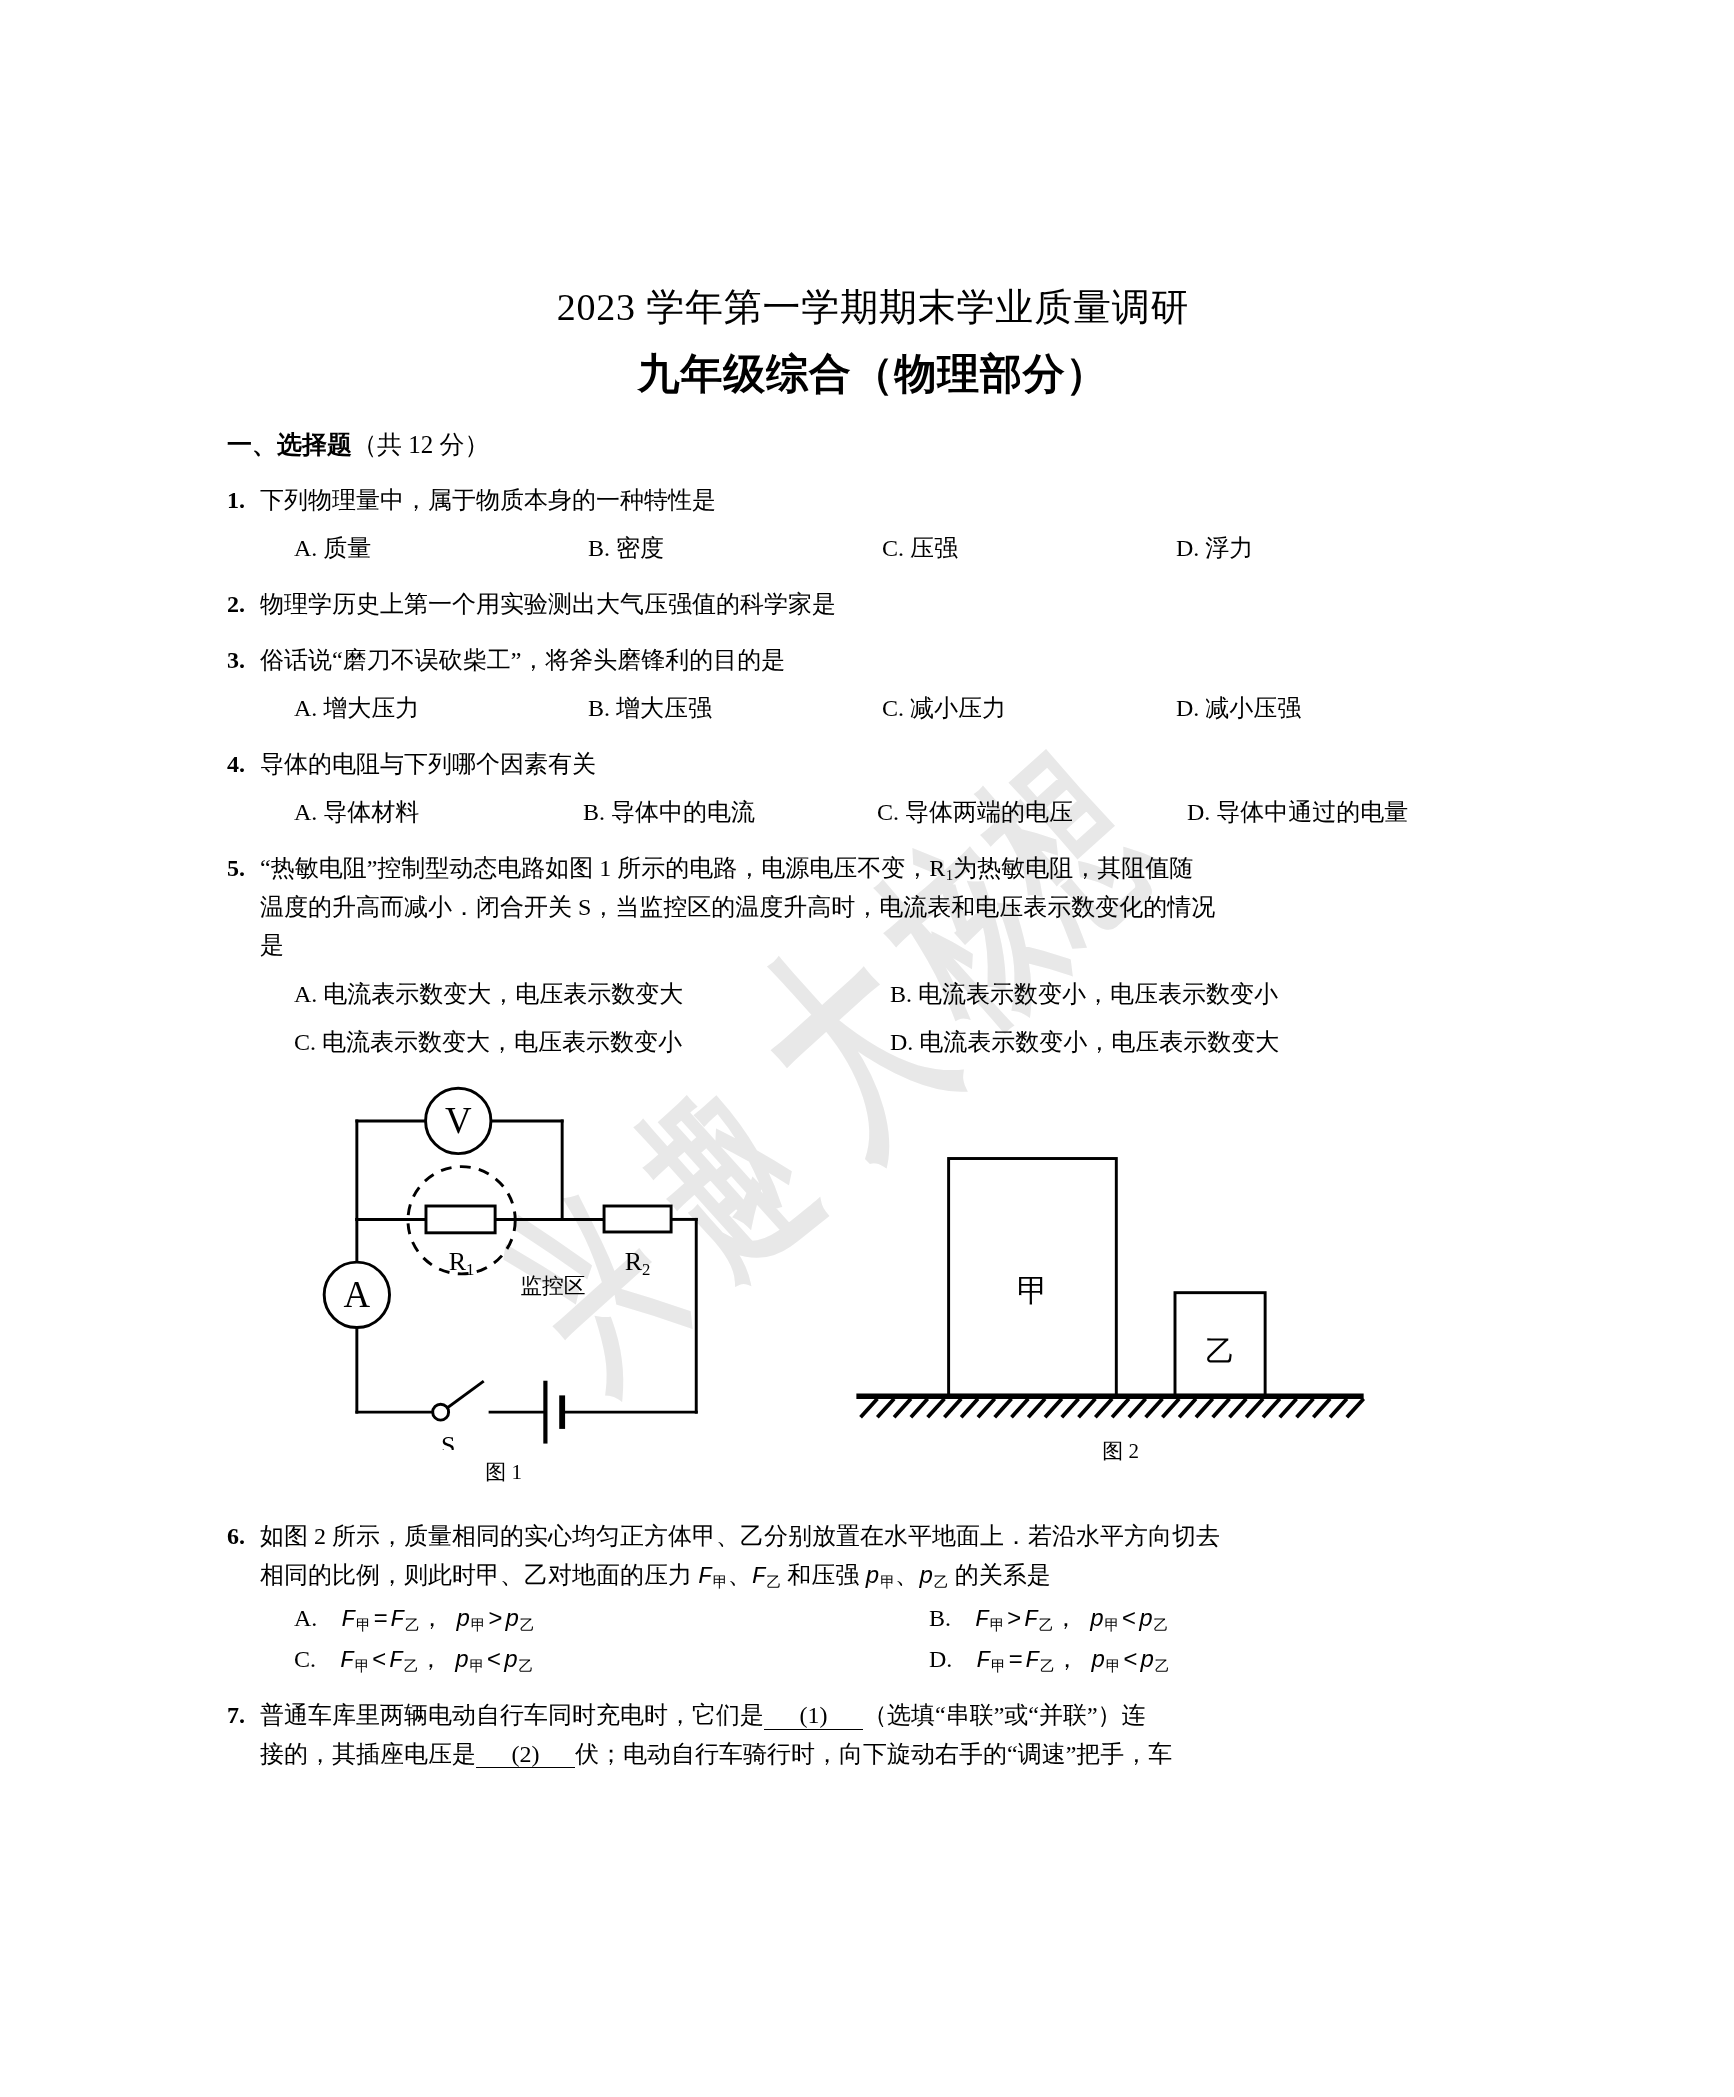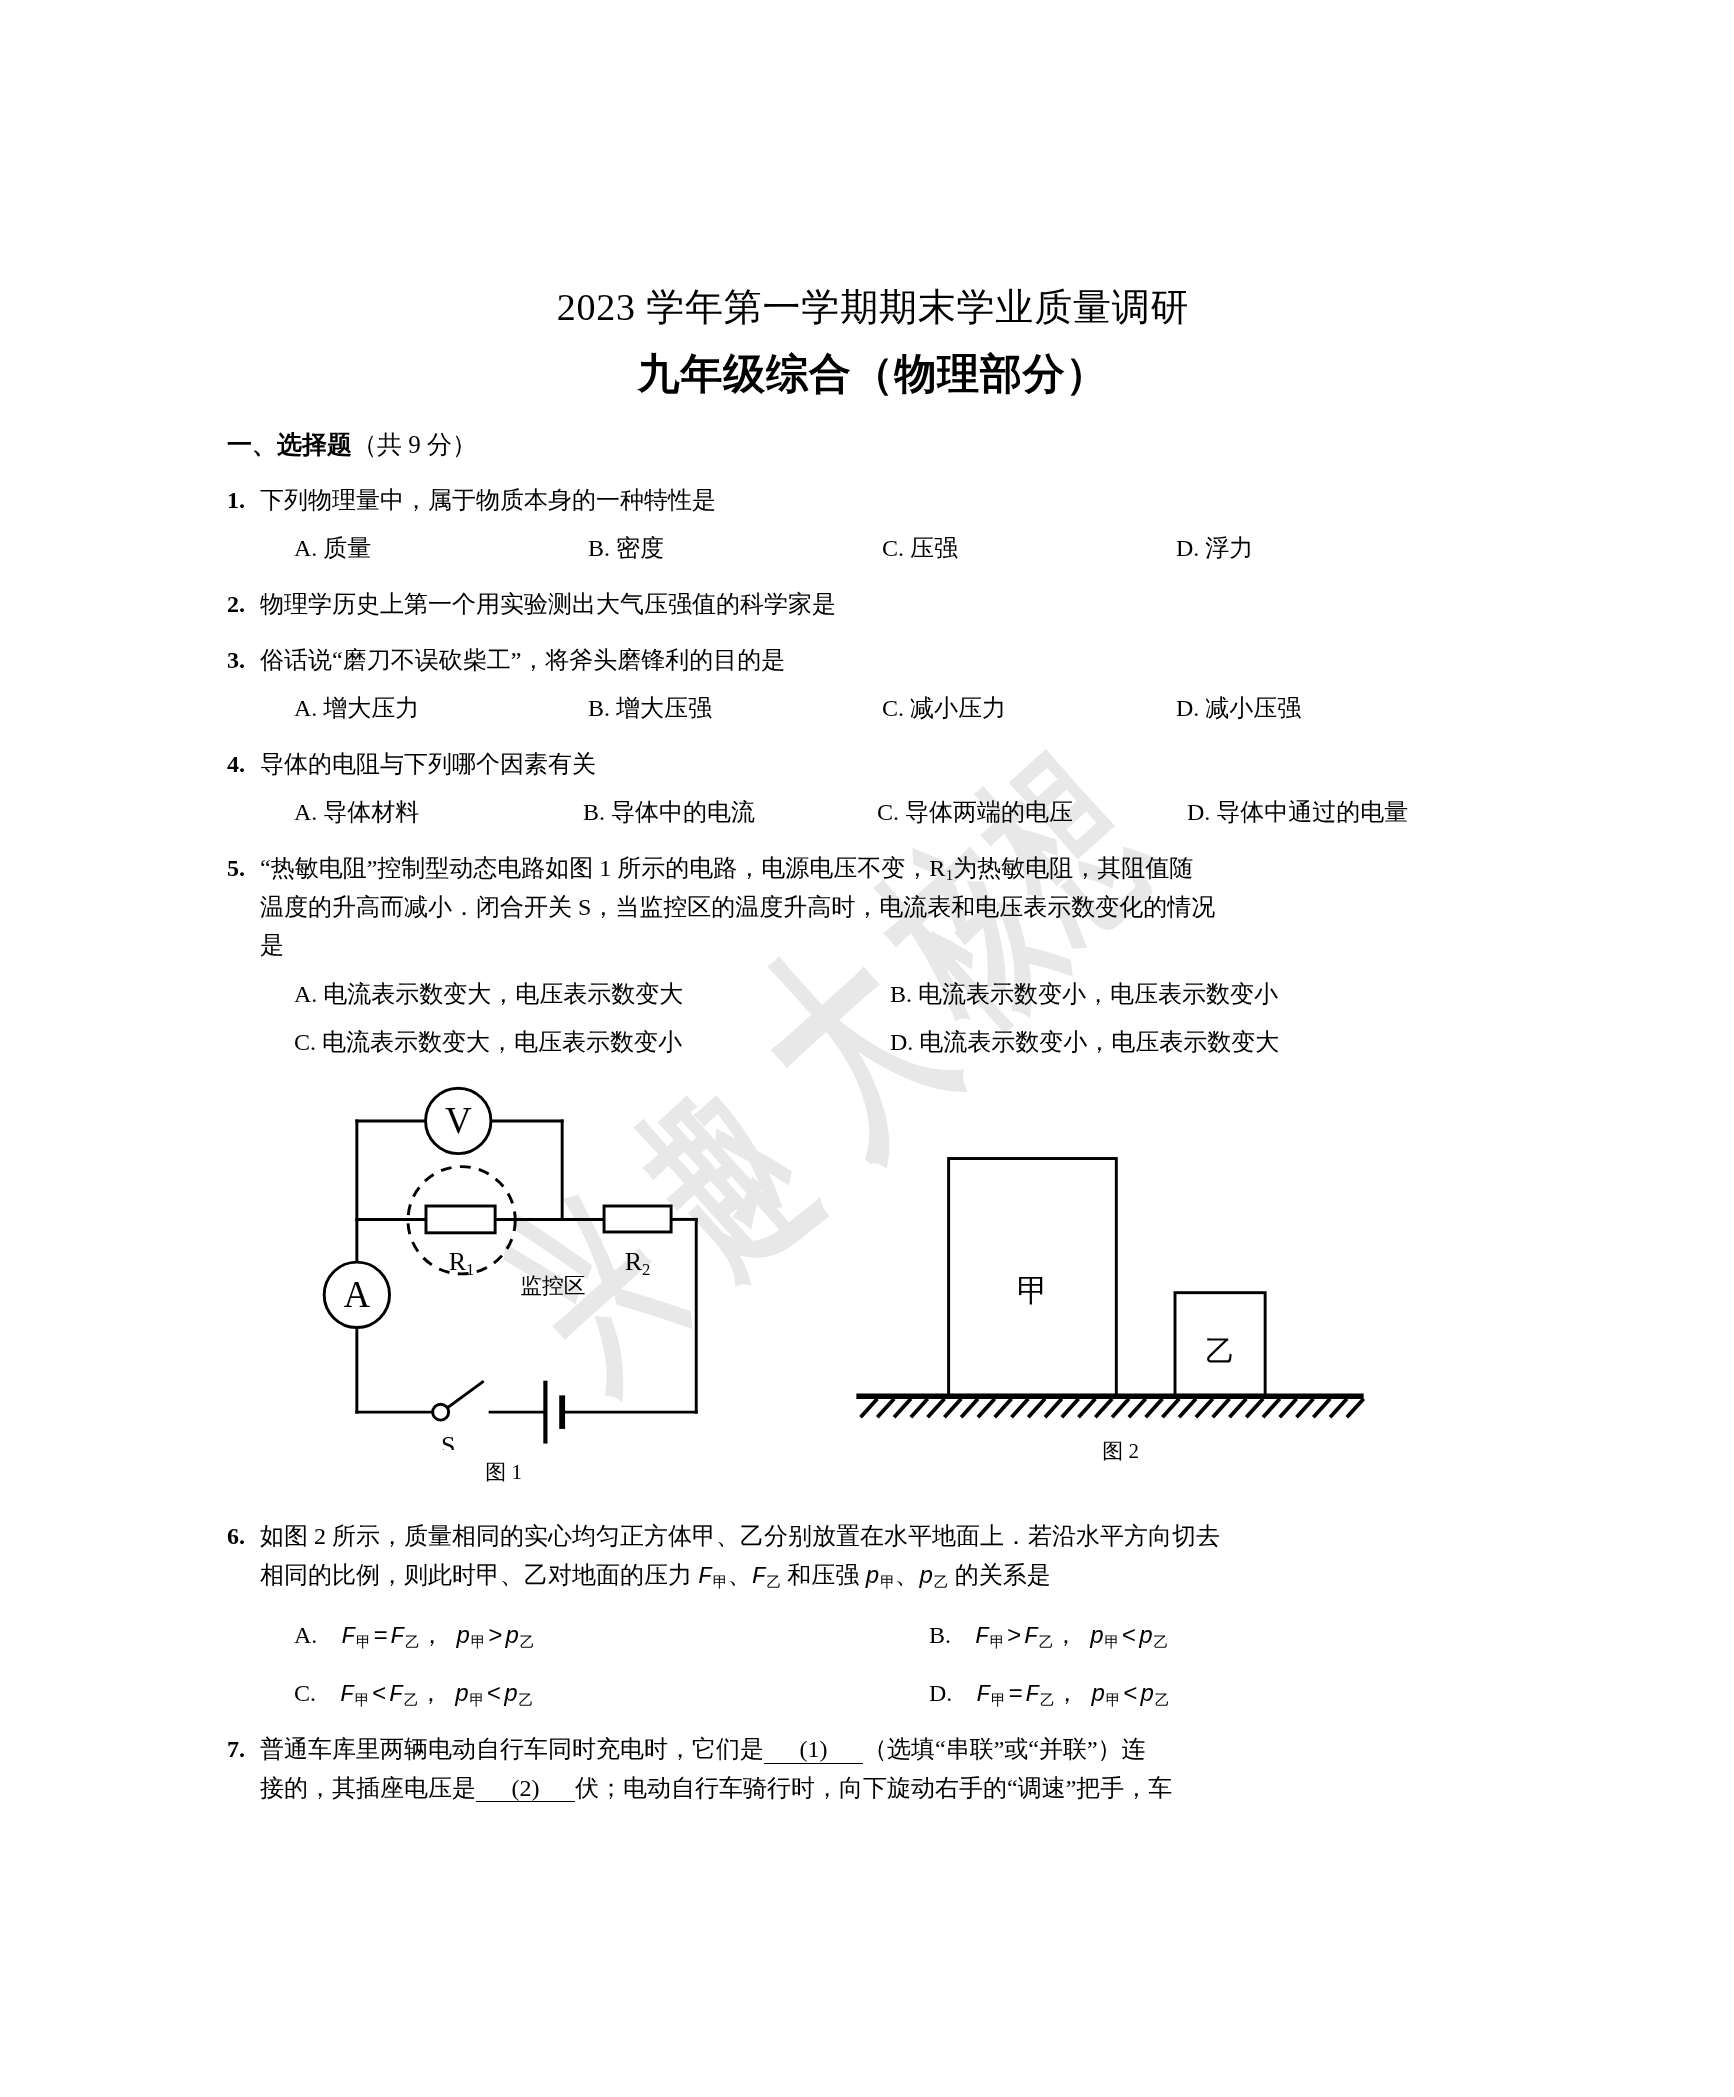--- a/index.html
+++ b/index.html
@@ -115,21 +115,21 @@
   .opts .opt {
     width: 294px;
     white-space: nowrap;
   }
   .opts .opt .ol { margin-right: 5.9px; }
   .opts.o-wide2 .opt:nth-child(1) { width: 289px; }
   .opts.o-wide2 .opt:nth-child(2) { width: 294px; }
   .opts.o-wide2 .opt:nth-child(3) { width: 310px; }
 
   
-  .opts.formula { margin-top: 20px; gap: 45px; }
+  .opts.formula { margin-top: 3px; gap: 45px; }
   .opts.formula .opt { width: 596px; }
   .fml { font-style: italic; font-family: Liberation Mono, monospace; }
   .sub {
     font-size: 0.62em;
     vertical-align: -0.28em;
     font-style: normal;
     padding-left: 0.4px;
   }
   .rel { font-style: normal; padding: 0 2.5px; }
 
@@ -179,21 +179,21 @@
   <span class="wm-text wm-e">想</span>
 </div>
 
 <div id="page">
 <div class="content">
 
   <div class="title-main">2023 学年第一学期期末学业质量调研</div>
   <div class="title-sub">九年级综合（物理部分）</div>
 
   <div class="section-head">
-    <span class="sh-label">一、</span><span class="sh-label">选择题</span><span class="sh-score">（共 9 分）</span>
+    <span class="sh-label">一、</span><span class="sh-label">选择题</span><span class="sh-score">（共 12 分）</span>
   </div>
 
   <div class="q">
     <div class="q-line">
       <span class="q-num">1.</span>
       <span class="q-text">下列物理量中，属于物质本身的一种特性是</span>
     </div>
     <div class="opts">
       <span class="opt"><span class="ol">A.</span><span>质量</span></span>
       <span class="opt"><span class="ol">B.</span><span>密度</span></span>

